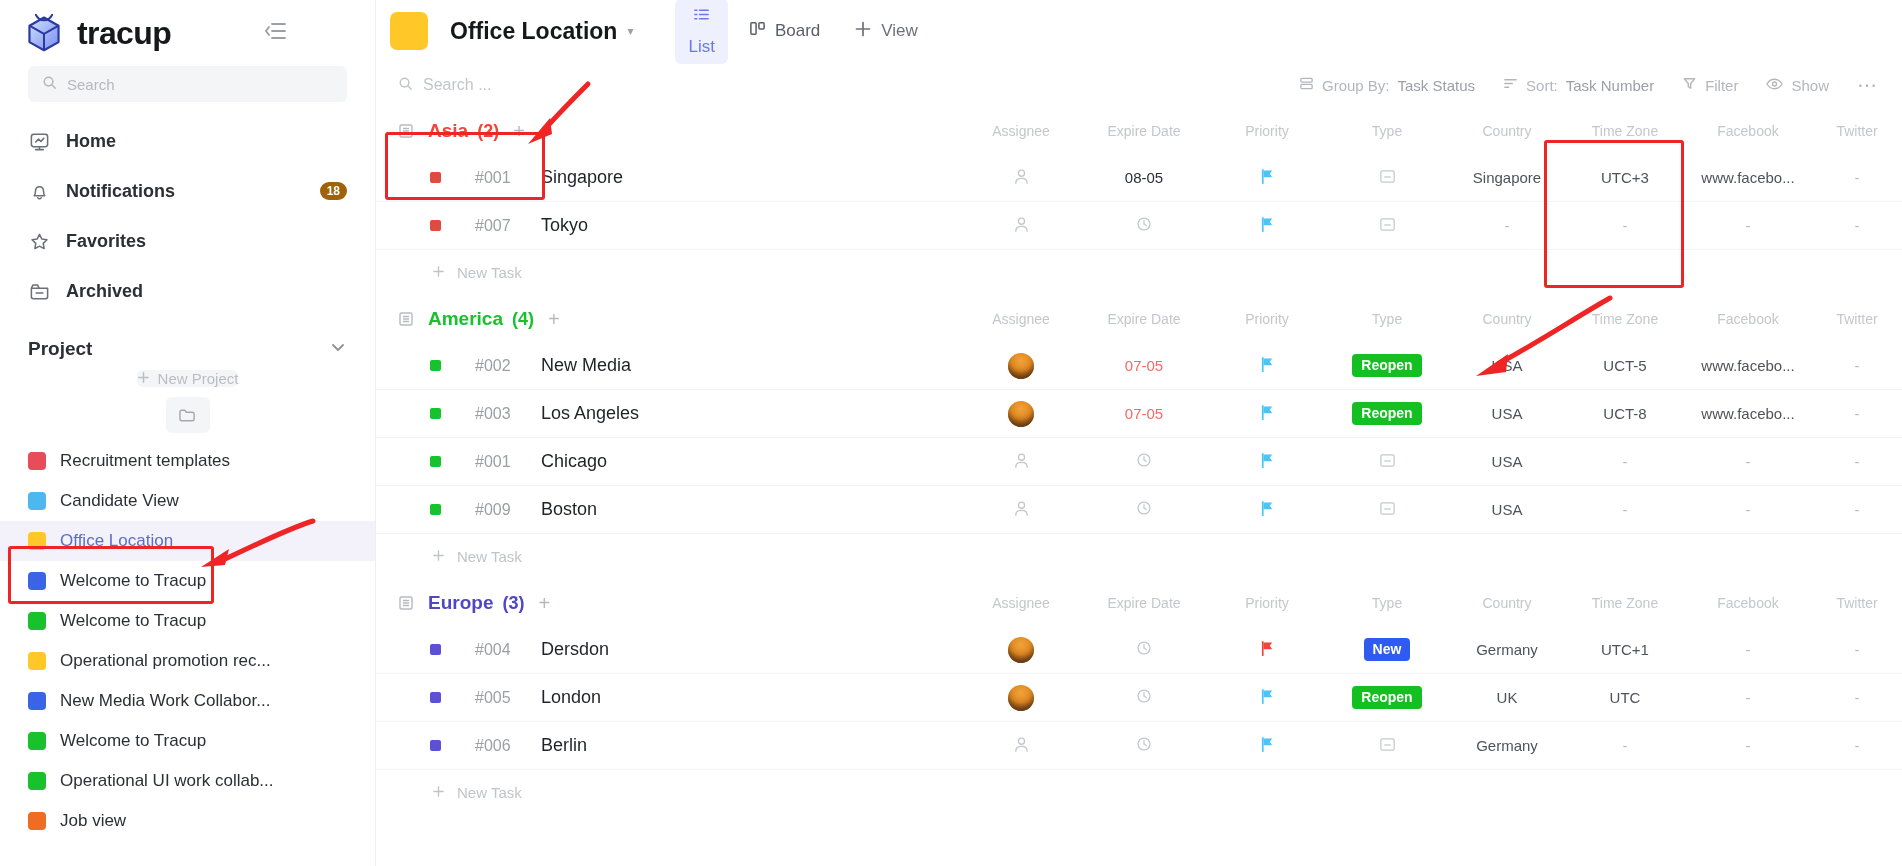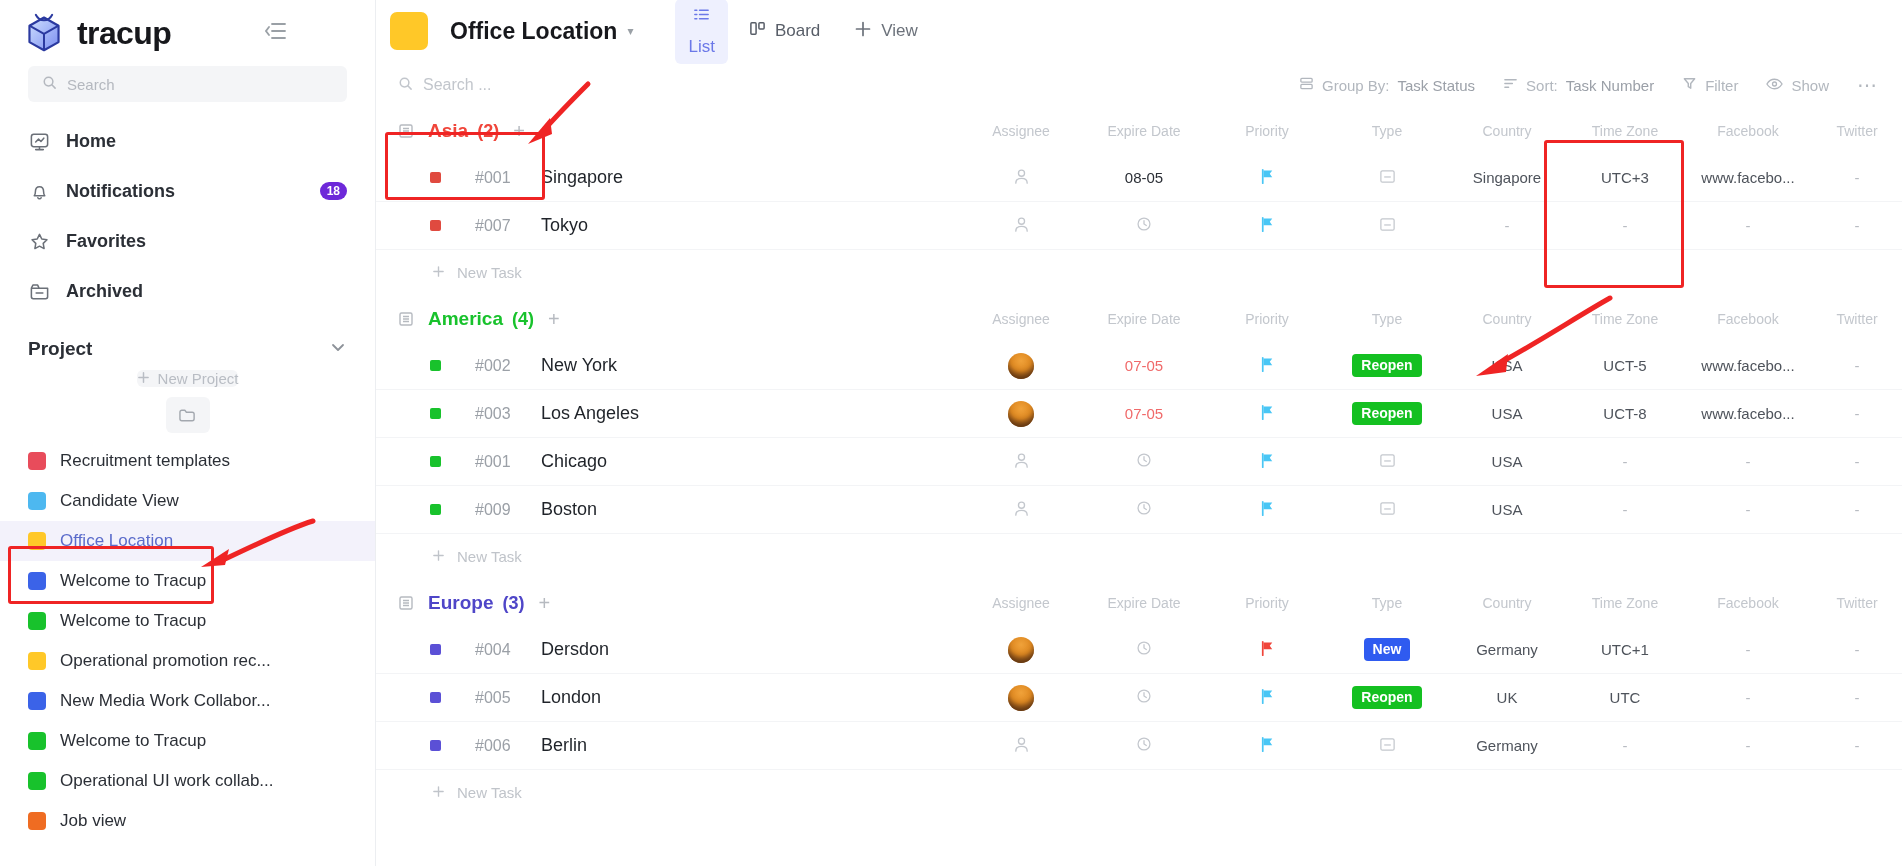--- a/index.html
+++ b/index.html
@@ -42,21 +42,21 @@
   .nav { padding: 0 0 0 0; }
   .nav-item {
     display: flex; align-items: center; gap: 16px;
     height: 50px; padding: 0 28px 0 28px;
     font-size: 18px; font-weight: 700; color: #2b2f36;
     cursor: pointer; position: relative;
   }
   .nav-item .ic { width: 22px; height: 22px; color: #6b7078; flex: 0 0 22px; display:flex; align-items:center; justify-content:center;}
   .badge-count {
     position: absolute; right: 28px;
-    background: #6d28d9; color: #fff;
+    background: #a16207; color: #fff;
     font-size: 12px; font-weight: 700;
     border-radius: 10px; padding: 2px 7px; min-width: 26px; text-align: center;
   }
   .section-head {
     display: flex; align-items: center; justify-content: space-between;
     padding: 22px 28px 10px 28px;
   }
   .section-head .t { font-size: 19px; font-weight: 700; color: #2b2f36; }
   .section-head .chev { color: #8d9299; }
   .new-project-row {
@@ -559,21 +559,21 @@
             <span class="hcell c-tz">Time Zone</span>
             <span class="hcell c-fb">Facebook</span>
             <span class="hcell c-tw">Twitter</span>
           </div>
         </div>
 
         <div class="row">
           <div class="row-lead">
             <span class="dot" style="background:#18c22c"></span>
             <span class="task-id">#002</span>
-            <span class="task-name">New York</span>
+            <span class="task-name">New Media</span>
           </div>
           <div class="cells">
             <span class="cell c-assignee">
                 <span class="avatar"></span>
               </span>
             <span class="cell c-expire date-red">07-05</span>
             <span class="cell c-priority">
               <span>
                 <svg viewBox="0 0 20 20" width="19" height="19">
                     <path d="M5 3v14" stroke="#49c6f5" stroke-width="1.8" stroke-linecap="round"></path>

